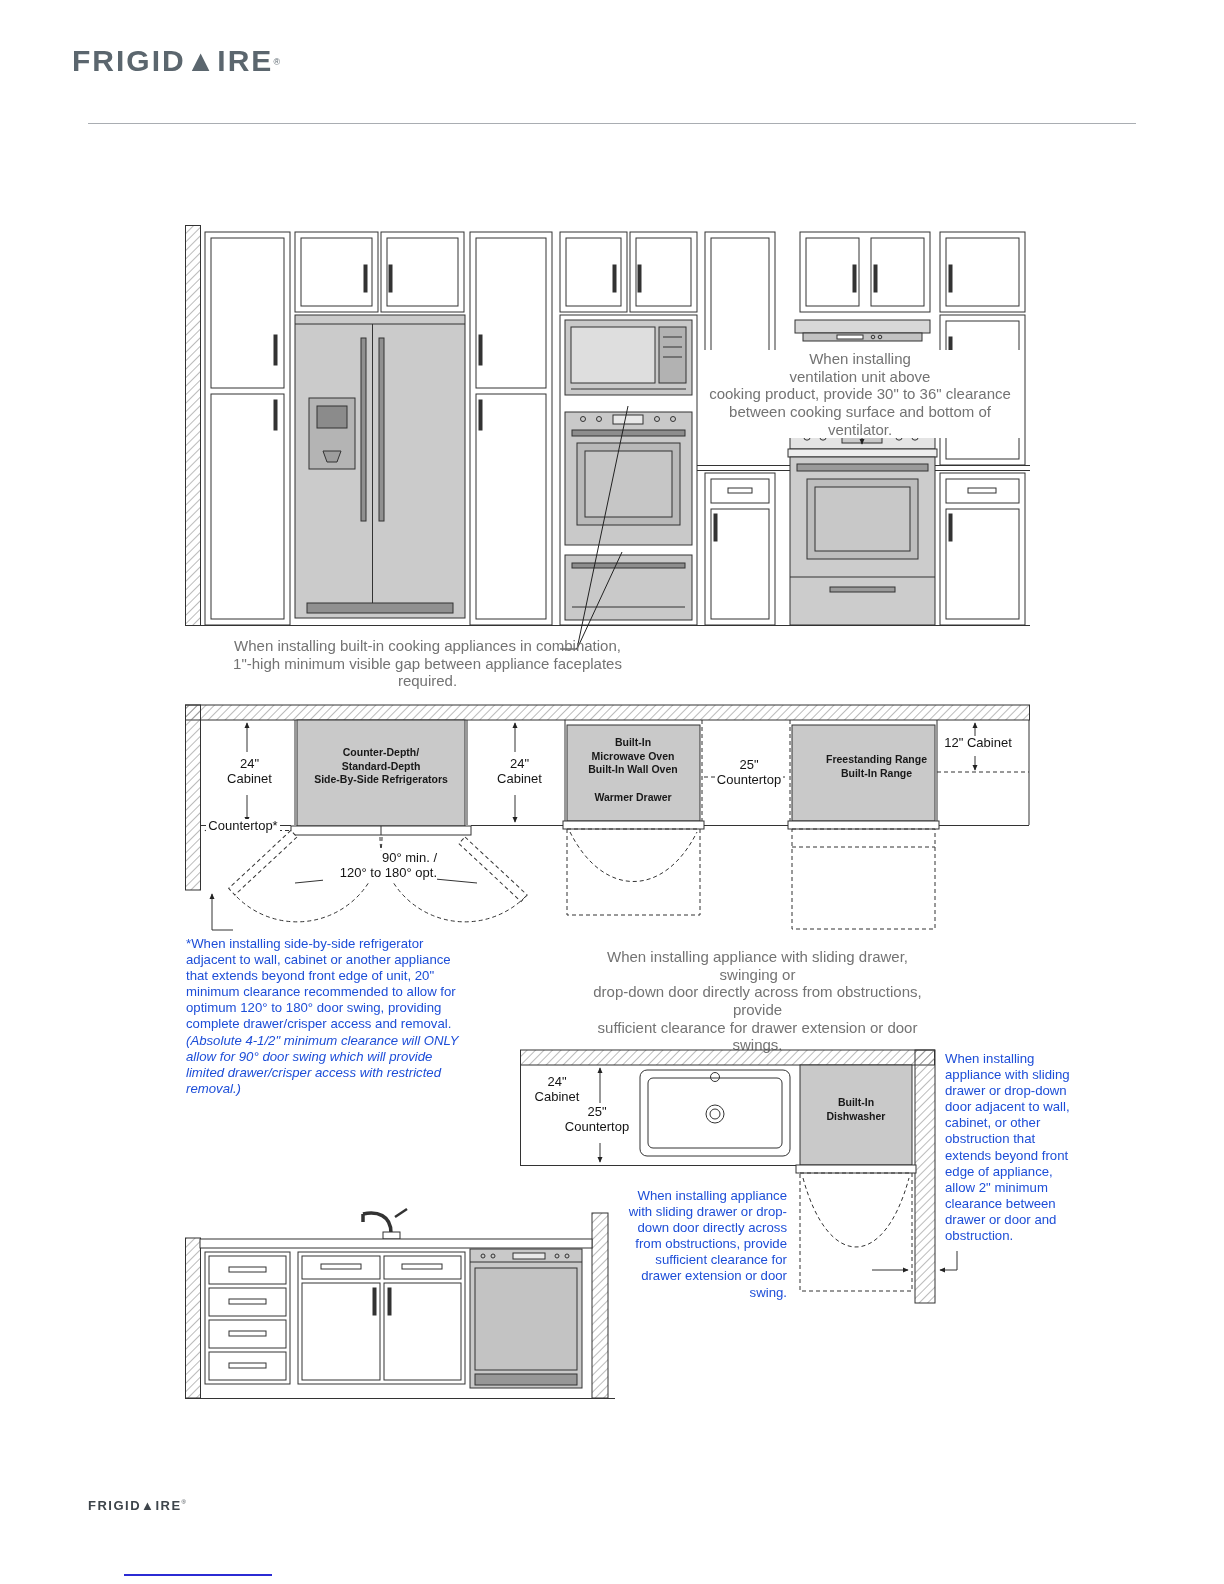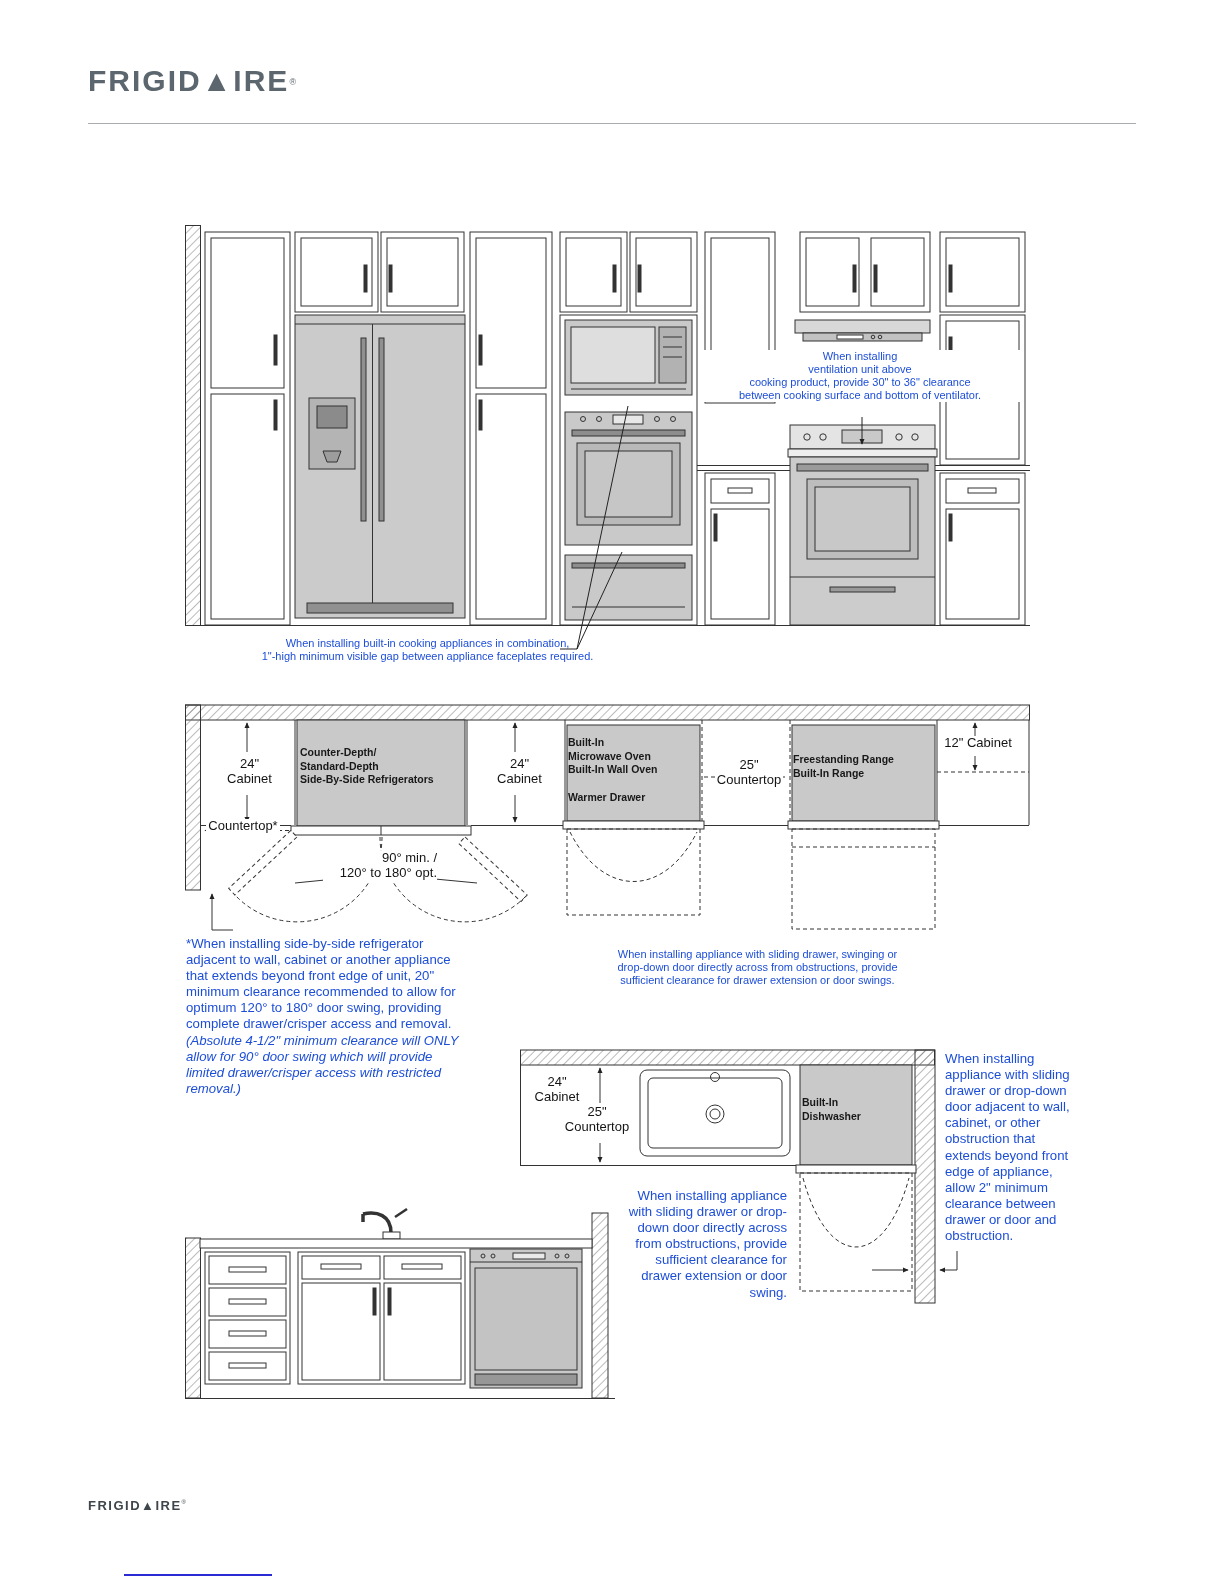--- a/index.html
+++ b/index.html
@@ -1,25 +1,25 @@
 <!DOCTYPE html>
 <html><head>
 <meta charset="utf-8">
 <style>
   * { margin:0; padding:0; box-sizing:border-box; }
   html,body { background:#fff; }
   body { font-family:"Liberation Sans", sans-serif; color:#1a1a1a; }
   #page { position:relative; width:1224px; height:1584px; background:#fff; overflow:hidden; }
   .abs { position:absolute; }
   svg.abs { overflow:visible; }
-  .note { font-size:11px; line-height:1.18; color:#1d4ed8; white-space:pre-line; }
+  .note { font-size:15px; line-height:1.18; color:#737373; white-space:pre-line; }
   .center { text-align:center; }
   .right { text-align:right; }
   .para { font-size:13.2px; line-height:1.22; color:#1d4ed8; }
-  .boxlabel { font-weight:bold; font-size:10.5px; line-height:1.3; color:#181818; text-align:left; white-space:pre-line; }
+  .boxlabel { font-weight:bold; font-size:10.5px; line-height:1.3; color:#181818; text-align:center; white-space:pre-line; }
   .dimlabel { font-size:13px; line-height:1.15; color:#141414; text-align:center; white-space:pre-line; }
   .whitebg { background:#fff; }
   .logo-top { font-size:30px; font-weight:bold; letter-spacing:2px; color:#5b666e; }
   .logo-sup { font-size:9px; color:#5b666e; vertical-align:super; }
   .logo-bottom { font-size:13px; font-weight:bold; letter-spacing:1.5px; color:#3e454b; }
   .logo-bottom-sup { font-size:6px; color:#3e454b; vertical-align:super; }
 </style>
 </head>
 <body>
 
@@ -29,21 +29,21 @@
     <defs>
       <pattern id="hatch" width="6" height="6" patternUnits="userSpaceOnUse" patternTransform="rotate(45)">
         <line x1="0" y1="0" x2="0" y2="6" stroke="#777" stroke-width="1"></line>
       </pattern>
       <marker id="arr" viewBox="0 0 10 10" refX="8" refY="5" markerWidth="6.5" markerHeight="6.5" orient="auto-start-reverse">
         <path d="M0,1 L9,5 L0,9 z" fill="#222"></path>
       </marker>
     </defs>
   </svg>
 
-  <div class="abs" style="left:88px; top:44px;margin-top:20px;">
+  <div class="abs" style="left:72px; top:44px;">
     <span class="logo-top">FRIGID▲IRE</span><span class="logo-sup">®</span>
   </div>
   <div class="abs" style="left:88px; top:123px; width:1048px; height:1px; background:#a9adb2;"></div>
 
   <svg class="abs" style="left:185px; top:225px;" width="845" height="450" viewBox="0 0 845 450">
     <g stroke="#333" fill="none" stroke-width="1">
       <rect x="0.5" y="0.5" width="15" height="400" fill="url(#hatch)"></rect>
       <line x1="15" y1="400.5" x2="845" y2="400.5"></line>
 
       <g>

